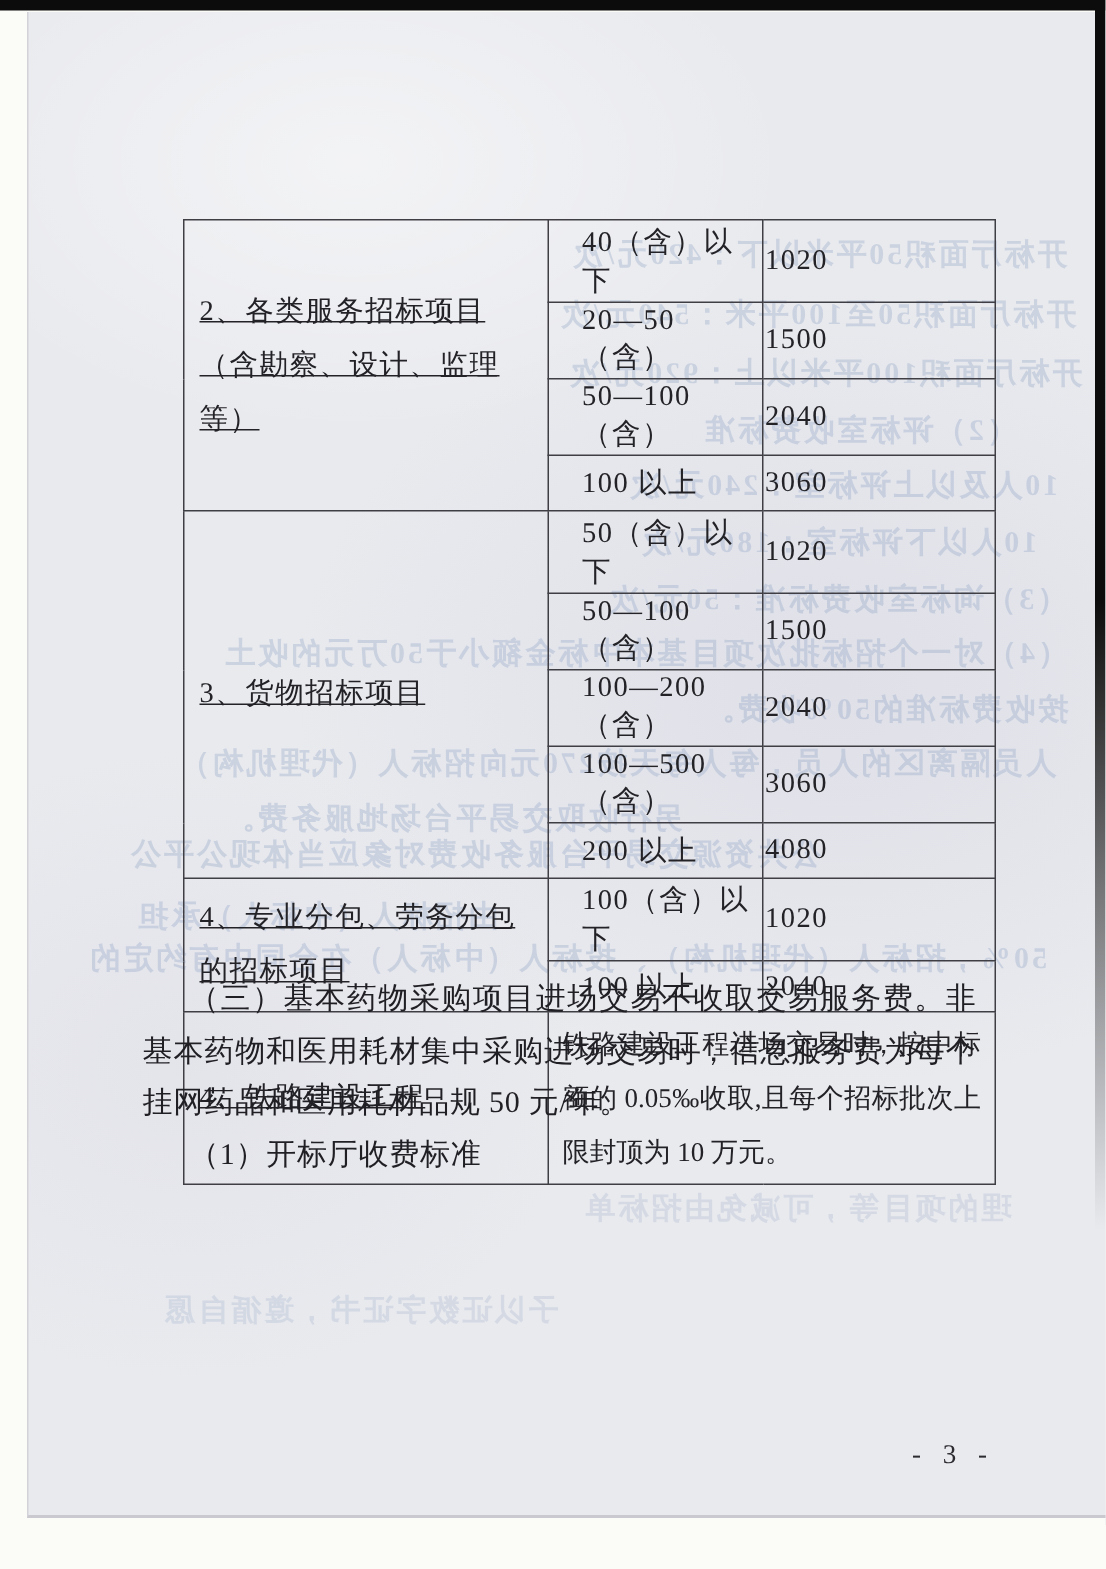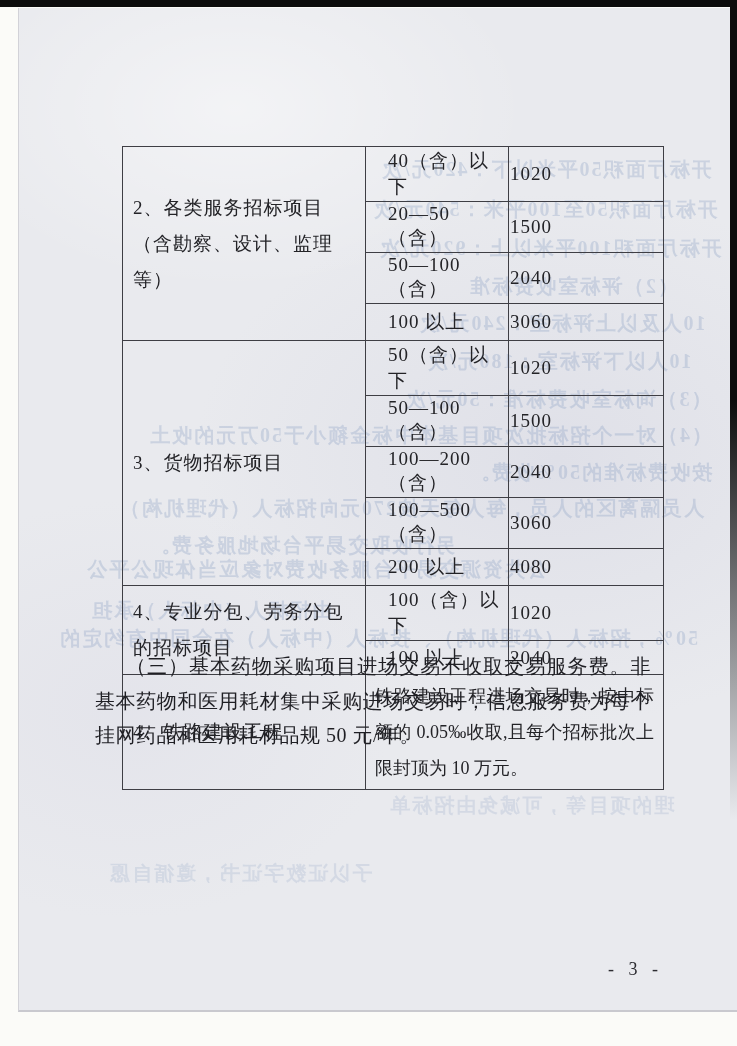--- a/index.html
+++ b/index.html
@@ -35,21 +35,21 @@
   }
   .bleed.light{opacity:.22;}
   
   .content{position:absolute;inset:0;z-index:2;color:#232327;}
   table.fee{
     position:absolute;left:122px;top:146px;width:541px;
     border-collapse:collapse;table-layout:fixed;
     font-size:19px;color:#232327;
   }
   table.fee td{border:1px solid #3e3e44;overflow:hidden;}
-  td.glabel{padding:2px 8px 2px 10px;line-height:36px;letter-spacing:1px;}
+  td.glabel{padding:2px 8px 2px 10px;line-height:36px;letter-spacing:1px;text-decoration:underline;}
   td.range{padding-left:22px;letter-spacing:1px;}
   td.fee-val{letter-spacing:1px;}
   td.note{padding:3px 9px;font-size:18px;line-height:36px;text-align:justify;letter-spacing:0;}
   tr.h37{height:37px;} tr.h34{height:34px;} tr.h57{height:57px;}
   .paragraphs{
     position:absolute;left:95px;top:649px;width:556px;
     font-size:20px;line-height:34.5px;text-align:justify;
     letter-spacing:.5px;color:#1f1f24;
   }
   .paragraphs p{margin:0;text-indent:1.55em;}
@@ -144,19 +144,20 @@
 
       <tr class="h57">
         <td class="glabel">4、铁路建设工程</td>
         <td class="note" colspan="2">铁路建设工程进场交易时，按中标额的 0.05‰收取,且每个招标批次上限封顶为 10 万元。</td>
       </tr>
     </tbody>
   </table>
 
   <div class="paragraphs">
     <p>（三）基本药物采购项目进场交易不收取交易服务费。非基本药物和医用耗材集中采购进场交易时，信息服务费为每个挂网药品和医用耗材品规 50 元/年。</p>
+    <p>（1）开标厅收费标准</p>
   </div>
 
   <div class="page-number">- 3 -</div>
 </div>
 
 <div class="edge-top"></div>
 <div class="edge-right"></div>
 
 </body></html>

